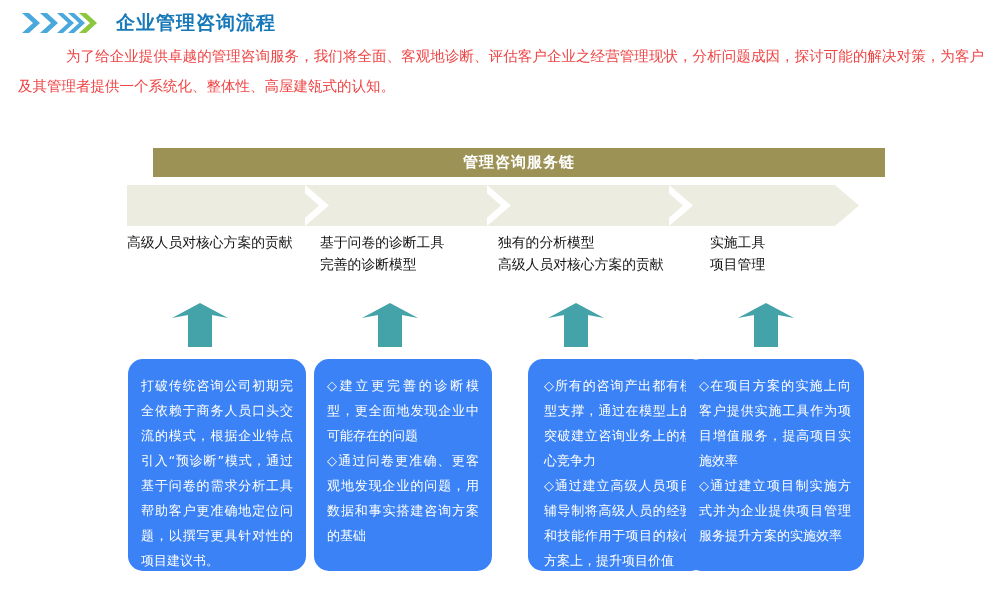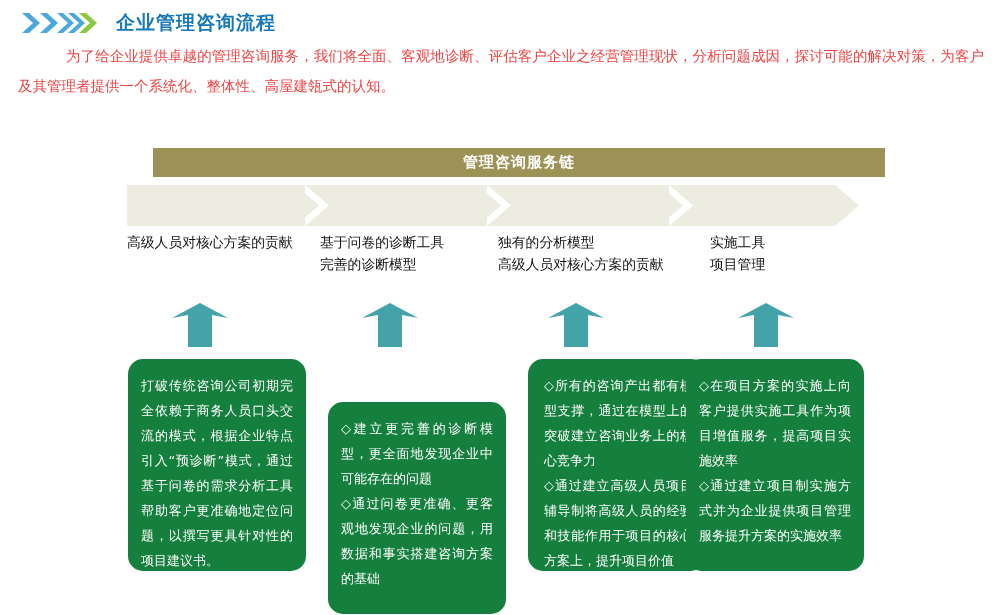--- a/index.html
+++ b/index.html
@@ -126,21 +126,21 @@
     top: 303px;
     width: 56px;
     height: 44px;
   }
 
   
   .teal-card {
     position: absolute;
     top: 359px;
     height: 212px;
-    background: #15803d;
+    background: #3b82f6;
     border-radius: 15px;
     box-sizing: border-box;
     padding: 14px 13px 10px 13px;
     overflow: hidden;
   }
   .card-text {
     color: #ffffff;
     font-size: 13px;
     line-height: 25px;
     text-align: justify;
@@ -208,21 +208,21 @@
 </div>
 <div class="up-arrow" style="left:738px;">
   <svg width="56" height="44" viewBox="0 0 56 44" xmlns="http://www.w3.org/2000/svg">
     <path d="M28 0 L56 15 L40 12 L40 44 L16 44 L16 12 L0 15 Z" fill="#44a3a8"></path>
   </svg>
 </div>
 
 <div class="teal-card" style="left:128px; width:178px;">
   <div class="card-text">打破传统咨询公司初期完全依赖于商务人员口头交流的模式，根据企业特点引入“预诊断”模式，通过基于问卷的需求分析工具帮助客户更准确地定位问题，以撰写更具针对性的项目建议书。</div>
 </div>
-<div class="teal-card" style="left:328px; width:178px;margin-top:43px;">
+<div class="teal-card" style="left:314px; width:178px;">
   <div class="card-text">◇建立更完善的诊断模型，更全面地发现企业中可能存在的问题
 ◇通过问卷更准确、更客观地发现企业的问题，用数据和事实搭建咨询方案的基础</div>
 </div>
 <div class="teal-card" style="left:528px; width:178px;padding-left:16px;">
   <div class="card-text">◇所有的咨询产出都有模型支撑，通过在模型上的突破建立咨询业务上的核心竞争力
 ◇通过建立高级人员项目辅导制将高级人员的经验和技能作用于项目的核心方案上，提升项目价值</div>
 </div>
 <div class="teal-card" style="left:686px; width:178px;">
   <div class="card-text">◇在项目方案的实施上向客户提供实施工具作为项目增值服务，提高项目实施效率
 ◇通过建立项目制实施方式并为企业提供项目管理服务提升方案的实施效率</div>

